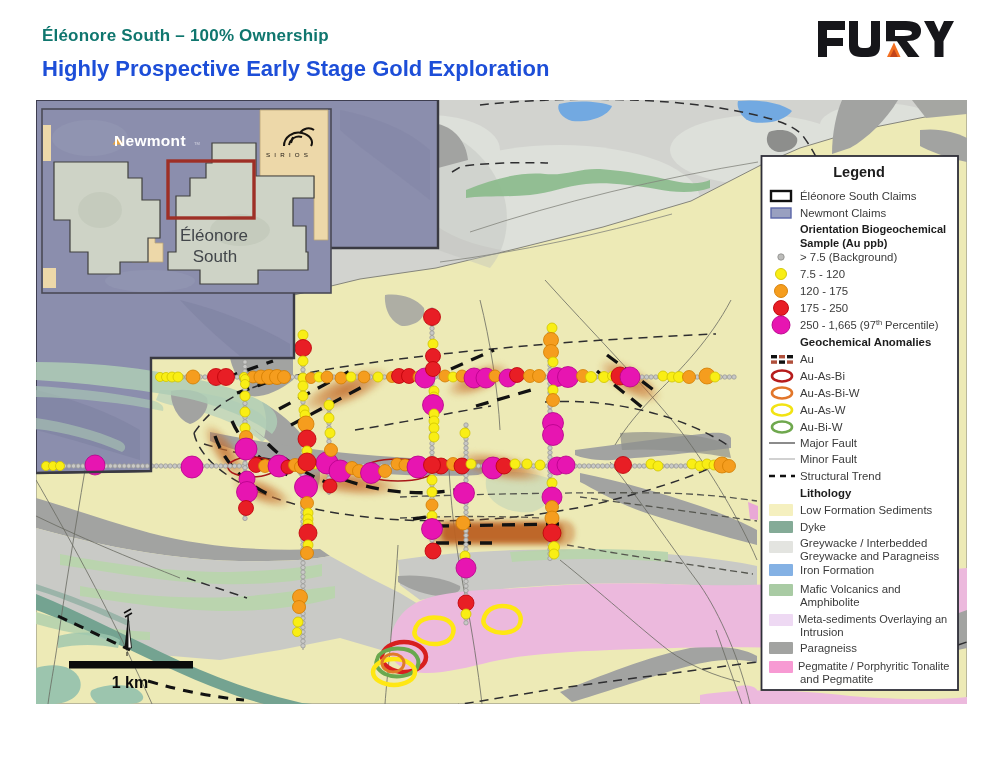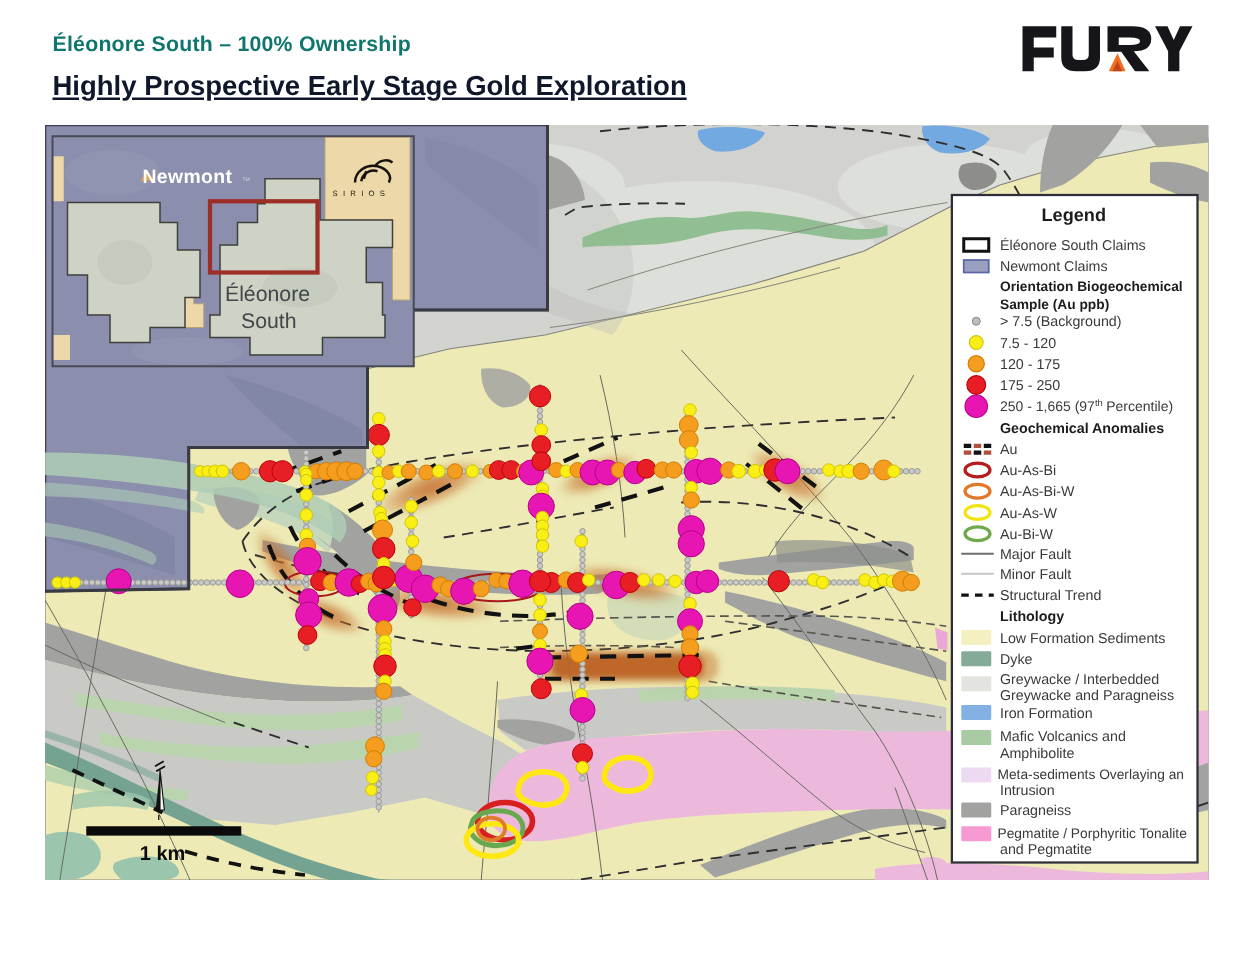--- a/index.html
+++ b/index.html
@@ -1,17 +1,17 @@
 <!DOCTYPE html>
 <html><head>
 <meta charset="utf-8">
 <style>
 html,body{margin:0;padding:0;background:#ffffff;width:1000px;height:771px;overflow:hidden;}
 .t1{position:absolute;left:42px;top:26px;font-family:"Liberation Sans",sans-serif;font-size:17px;font-weight:bold;color:#0f766e;letter-spacing:0.2px;}
-.t2{position:absolute;left:42px;top:56px;font-family:"Liberation Sans",sans-serif;font-size:22px;font-weight:bold;color:#0f172a;text-decoration:underline;}
+.t2{position:absolute;left:42px;top:56px;font-family:"Liberation Sans",sans-serif;font-size:22px;font-weight:bold;color:#1d4ed8;}
 </style>
 </head>
 <body>
 
 <div class="t1">Éléonore South – 100% Ownership</div>
 
 <div class="t2">Highly Prospective Early Stage Gold Exploration</div>
 
 <svg width="145" height="50" viewBox="810 12 145 50" xmlns="http://www.w3.org/2000/svg" style="position:absolute;left:810px;top:12px;">
 

